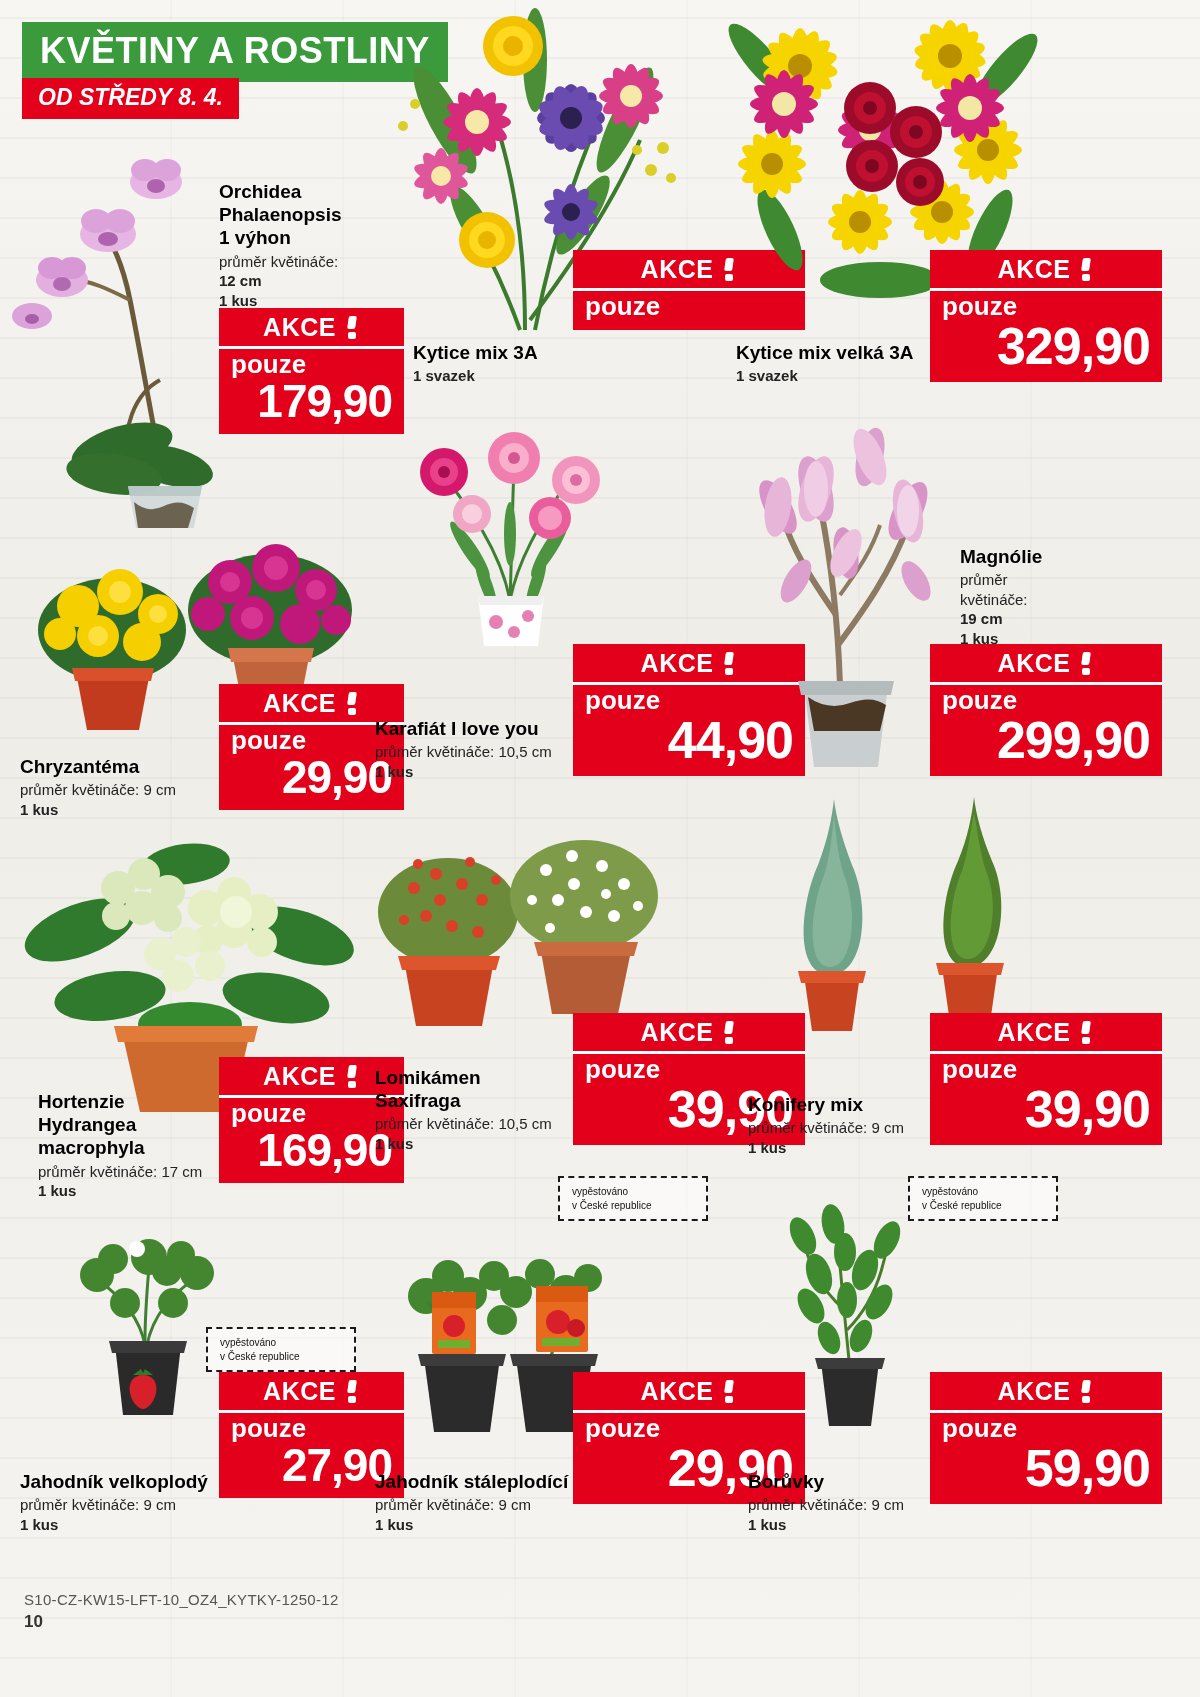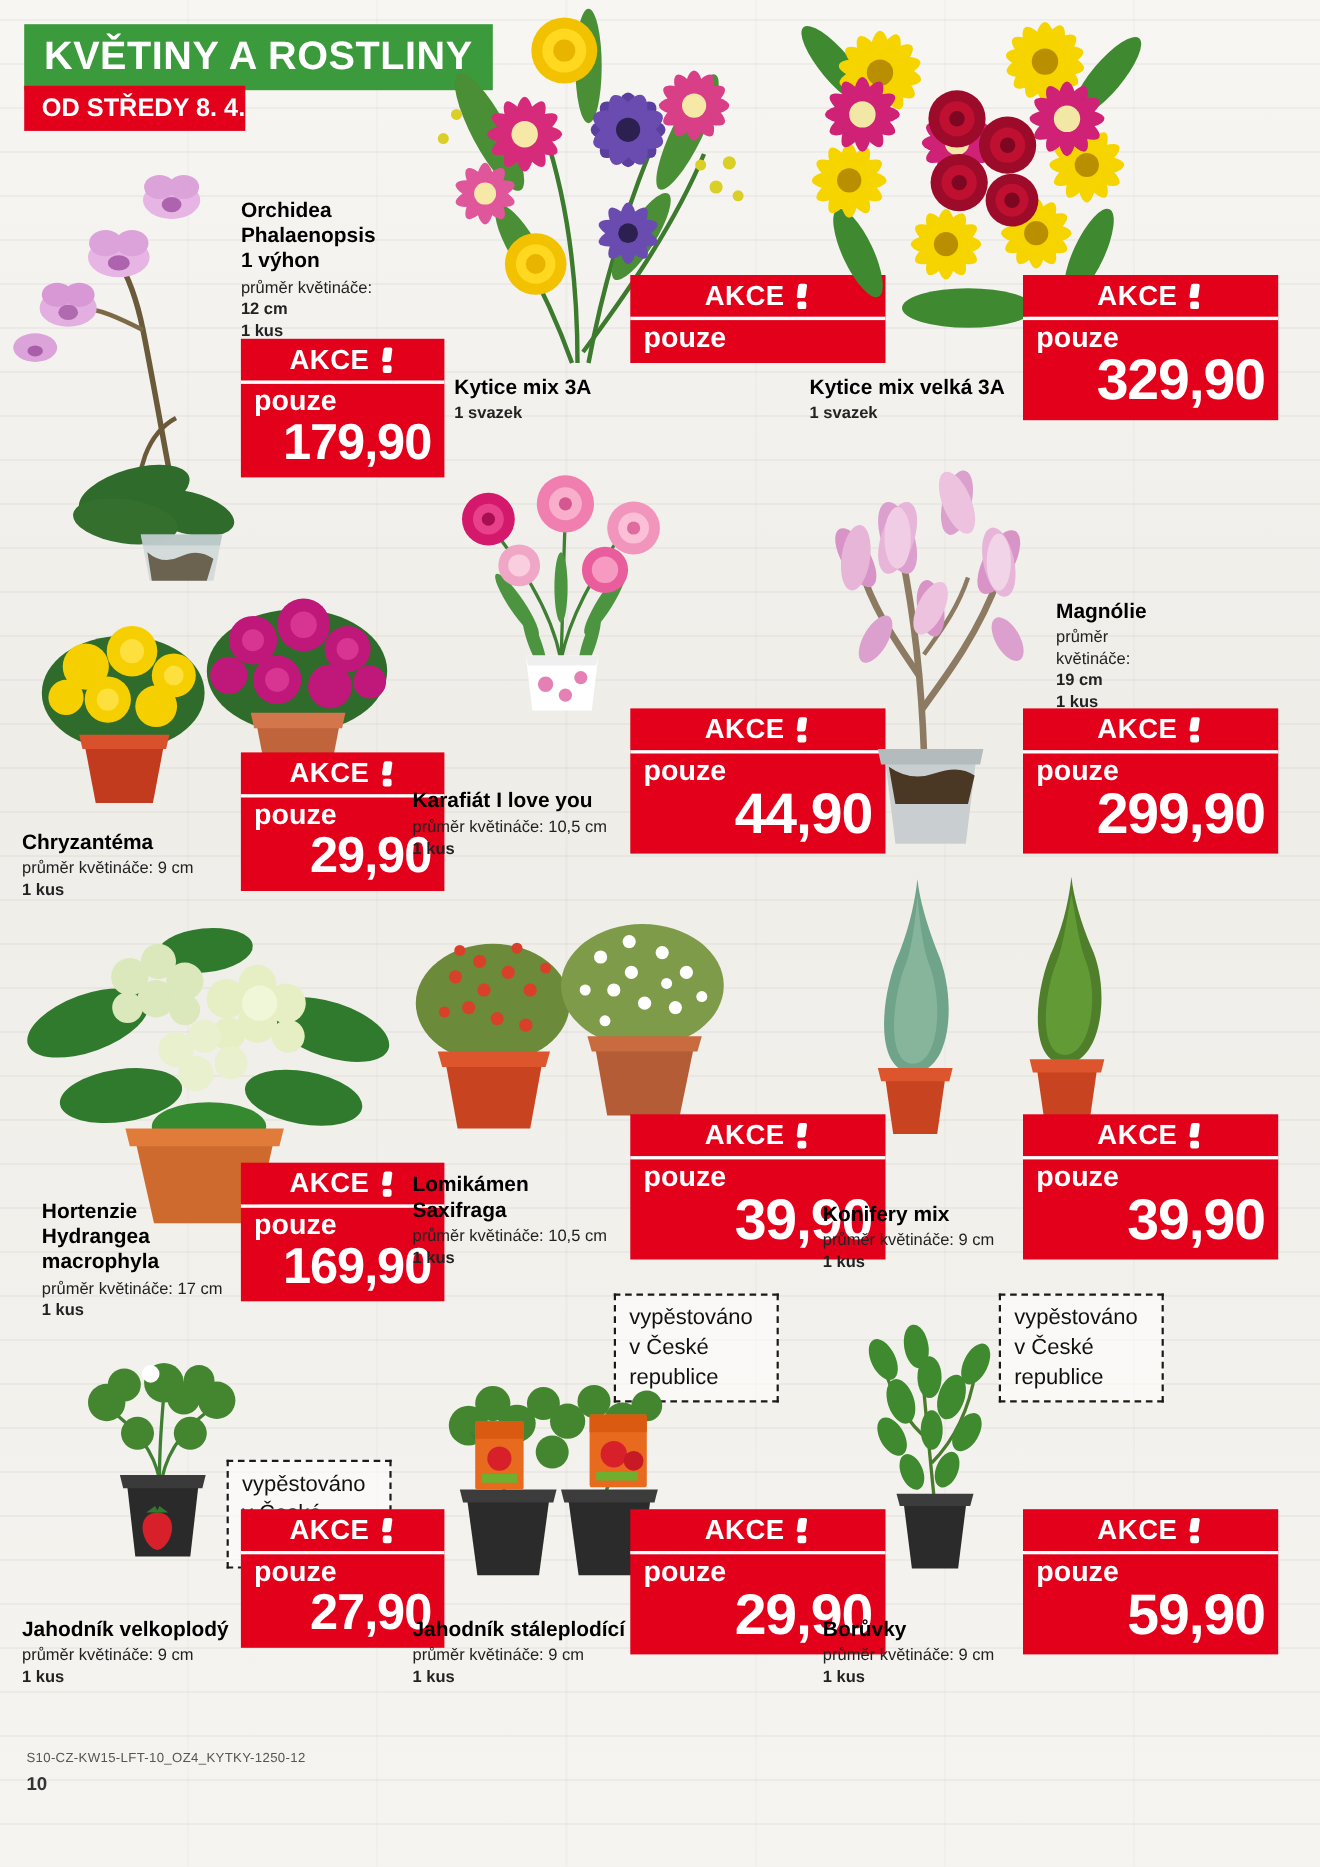--- a/index.html
+++ b/index.html
@@ -23,21 +23,22 @@
   .hdr-title {
     position:absolute; left:22px; top:22px;
     background:#3a9a3c; color:#fff;
     font-weight:bold; font-size:36px; letter-spacing:0.5px;
     padding:8px 18px 10px 18px;
   }
   .hdr-sub {
     position:absolute; left:22px; top:78px;
     background:#e2001a; color:#fff;
     font-weight:bold; font-size:23px;
-    padding:6px 0 8px 16px;
+    padding:6px 16px 8px 16px;
+    font-style:italic;
   }
 
   
   .badge { position:absolute; width:185px; }
   .badge .akce {
     background:#e2001a; color:#fff; height:38px;
     display:flex; align-items:center; justify-content:center; gap:8px;
     font-weight:bold; font-size:25px; letter-spacing:0.5px;
   }
   .badge .akce .mark {
@@ -68,27 +69,27 @@
   .cap { position:absolute; }
   .cap .name { font-weight:bold; font-size:19px; color:#000000; line-height:1.22; }
   .cap .meta { font-size:15px; color:#222; line-height:1.3; margin-top:2px; font-weight:bold; }
   .cap .meta .thin { font-weight:normal; }
 
   
   .stamp {
     position:absolute;
     border:2.5px dashed #1a1a1a;
     padding:7px 12px;
-    font-size:20px; line-height:1.35; color:#111;
+    font-size:10px; line-height:1.35; color:#111;
     background:rgba(255,255,255,0.55);
   }
 
   
   .pgnum { position:absolute; left:24px; top:1612px; font-size:17px; font-weight:bold; color:#333; }
-  .code  { position:absolute; left:24px; top:1591px; font-size:12px; color:#555; letter-spacing:0.3px; }
+  .code  { position:absolute; left:24px; top:1591px; font-size:15px; color:#555; letter-spacing:0.3px; }
 
   
   .art { position:absolute; }
   svg { display:block; overflow:visible; }
 </style>
 </head>
 <body>
 
 <div class="bg"></div>
 

